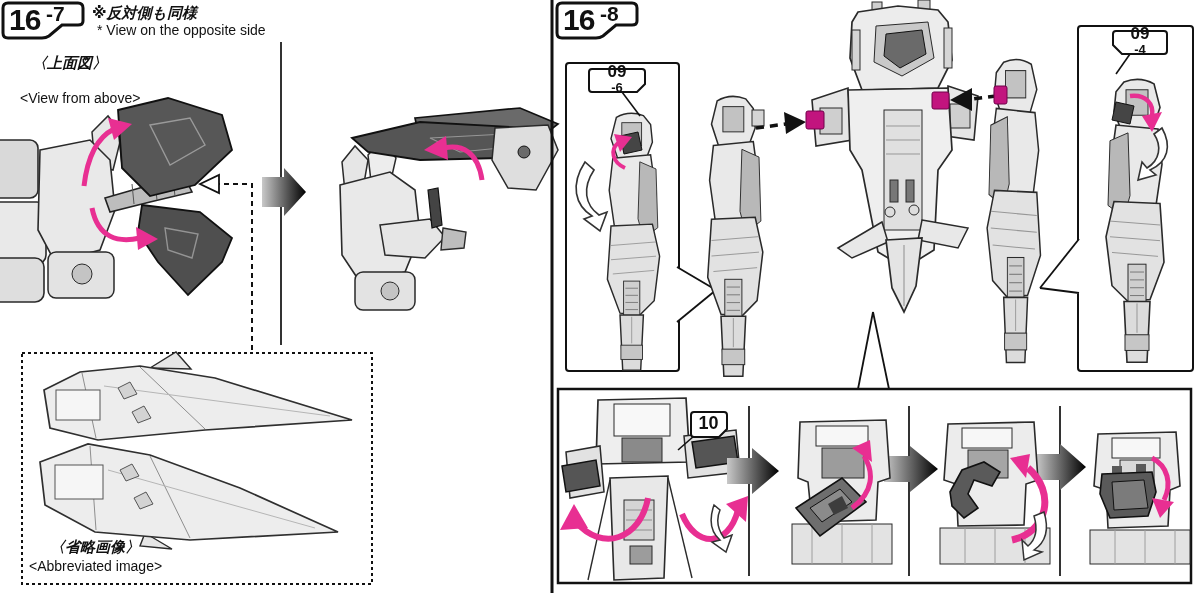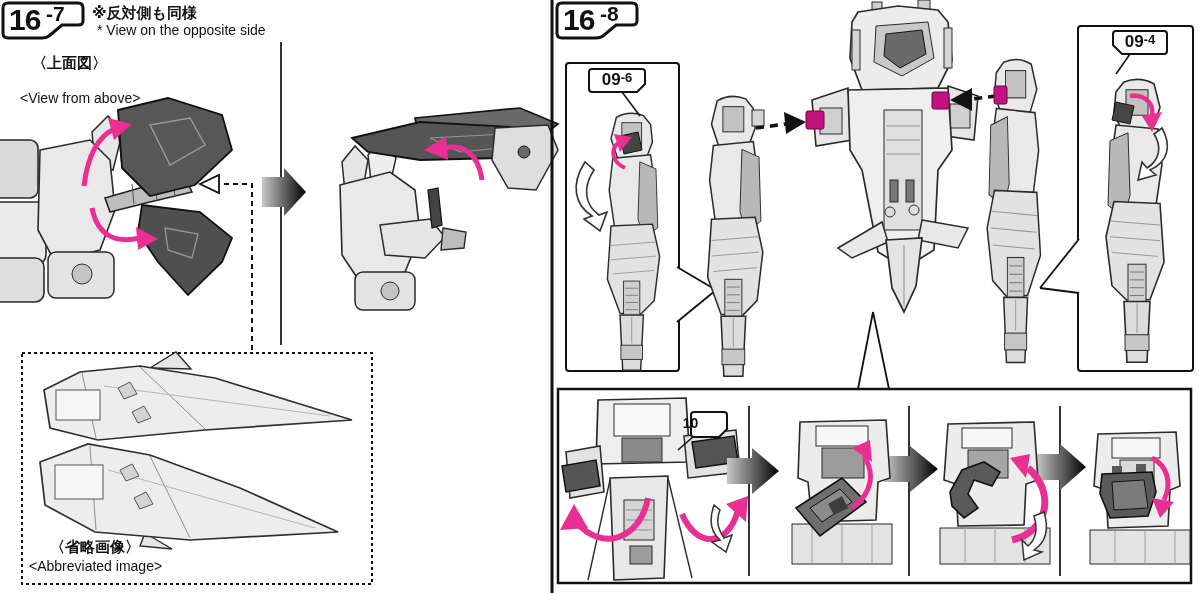--- a/index.html
+++ b/index.html
@@ -1,25 +1,25 @@
 <!DOCTYPE html>
 <html style="--accent_pink: #e82f92; --connector_magenta: #c2147e;"><head>
 <meta charset="utf-8">
 <style>
   html,body{margin:0;padding:0;background:#fff;}
   .stage{position:relative;width:1200px;height:593px;background:#fff;overflow:hidden;
          font-family:"Liberation Sans","DejaVu Sans",sans-serif;color:#111;}
   svg{position:absolute;left:0;top:0;}
   .txt{position:absolute;white-space:nowrap;color:#111;}
-  .jp{font-weight:bold;}
+  .jp{font-weight:bold;font-style:italic;}
   .badge-main{font-weight:bold;font-size:30px;line-height:34px;letter-spacing:-1px;}
   .badge-sub{font-weight:bold;font-size:21px;line-height:22px;}
   .lbl-main{font-weight:bold;font-size:17px;}
   .lbl-sub{font-weight:bold;font-size:13px;position:relative;top:-2px;}
-  .lbl-box-txt{display:flex;align-items:center;justify-content:center;}
+  .lbl-box-txt{display:flex;align-items:center;justify-content:center;flex-direction:column;}
   .pink-stroke{stroke:var(--accent_pink);}
   .pink-fill{fill:var(--accent_pink);}
   .peg{fill:var(--connector_magenta);}
 </style>
 </head>
 <body>
 
 <div class="stage">
 
 <svg width="1200" height="593" viewBox="0 0 1200 593">
@@ -344,15 +344,15 @@
 <div class="txt badge-sub" style="left:600px;top:3px;">-8</div>
 
 <div class="txt lbl-box-txt" style="left:589px;top:67px;width:56px;height:25px;">
   <span class="lbl-main">09</span>
       <span class="lbl-sub">-6</span>
 </div>
 <div class="txt lbl-box-txt" style="left:1113px;top:29px;width:54px;height:25px;">
   <span class="lbl-main">09</span>
       <span class="lbl-sub">-4</span>
 </div>
-<div class="txt lbl-box-txt" style="left:683px;top:410px;width:15px;height:26px;font-weight:bold;font-size:14px;">10</div>
+<div class="txt lbl-box-txt" style="left:701px;top:410px;width:15px;height:26px;font-weight:bold;font-size:18px;">10</div>
 
 </div>
 
 </body></html>

